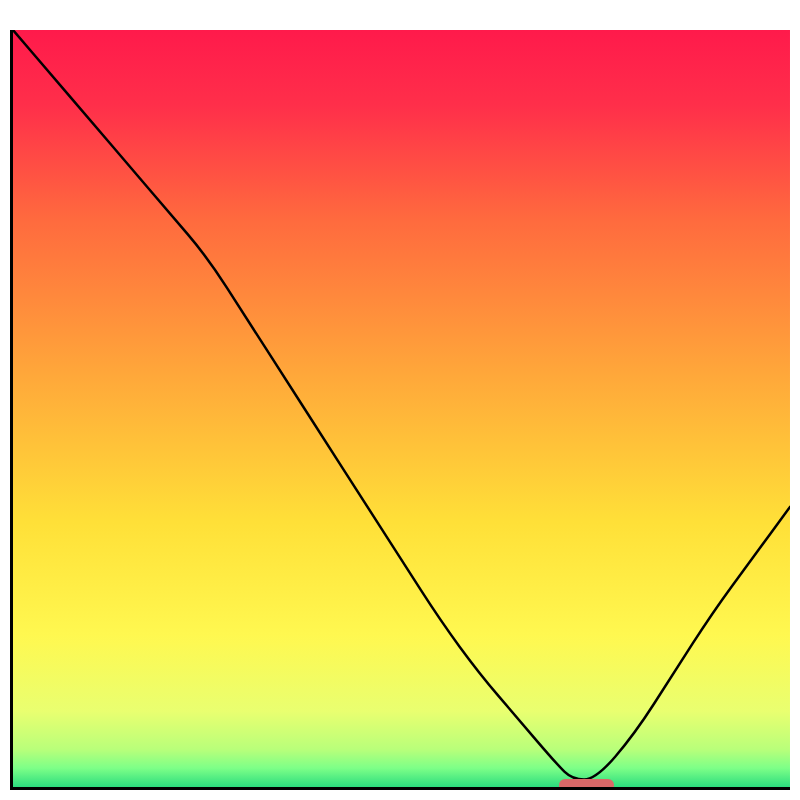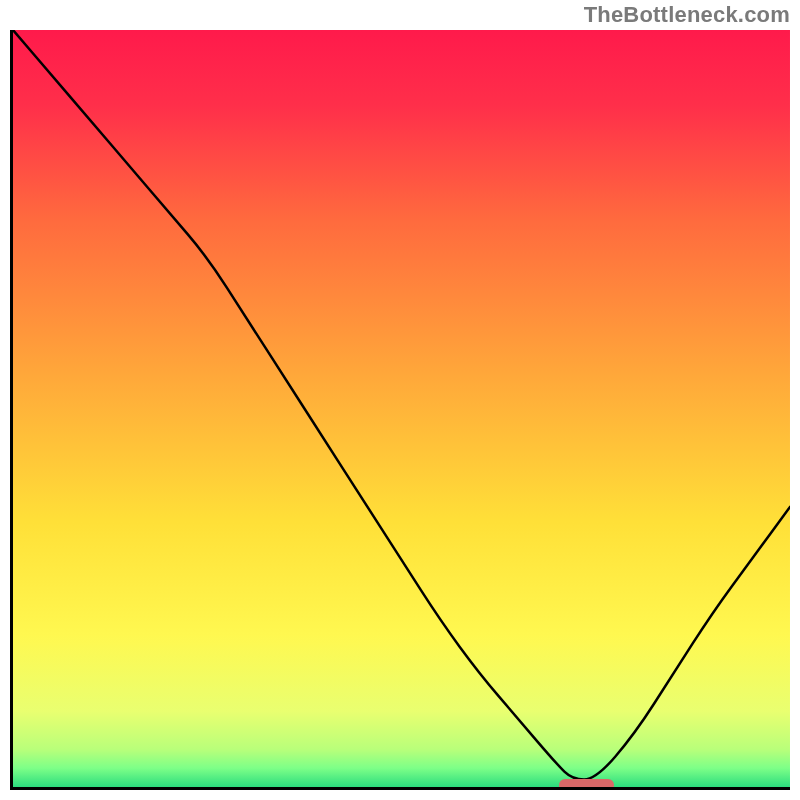--- a/index.html
+++ b/index.html
@@ -51,21 +51,20 @@
     position: absolute;
     height: 12px;
     border-radius: 6px;
     background: #d96868;
   }
 </style>
 </head>
 <body>
 
 <div class="chart-wrap">
-  <div class="watermark">TheBottleneck.com</div>
 
   <div class="plot-area">
     <svg class="gradient-bg" viewBox="0 0 780 760" preserveAspectRatio="none">
       <defs>
         <linearGradient id="bgGrad" x1="0" y1="0" x2="0" y2="1">
             <stop offset="0%" stop-color="#ff1a4b"></stop>
             <stop offset="10%" stop-color="#ff2f4a"></stop>
             <stop offset="25%" stop-color="#ff6a3e"></stop>
             <stop offset="45%" stop-color="#ffa63a"></stop>
             <stop offset="65%" stop-color="#ffe038"></stop>

